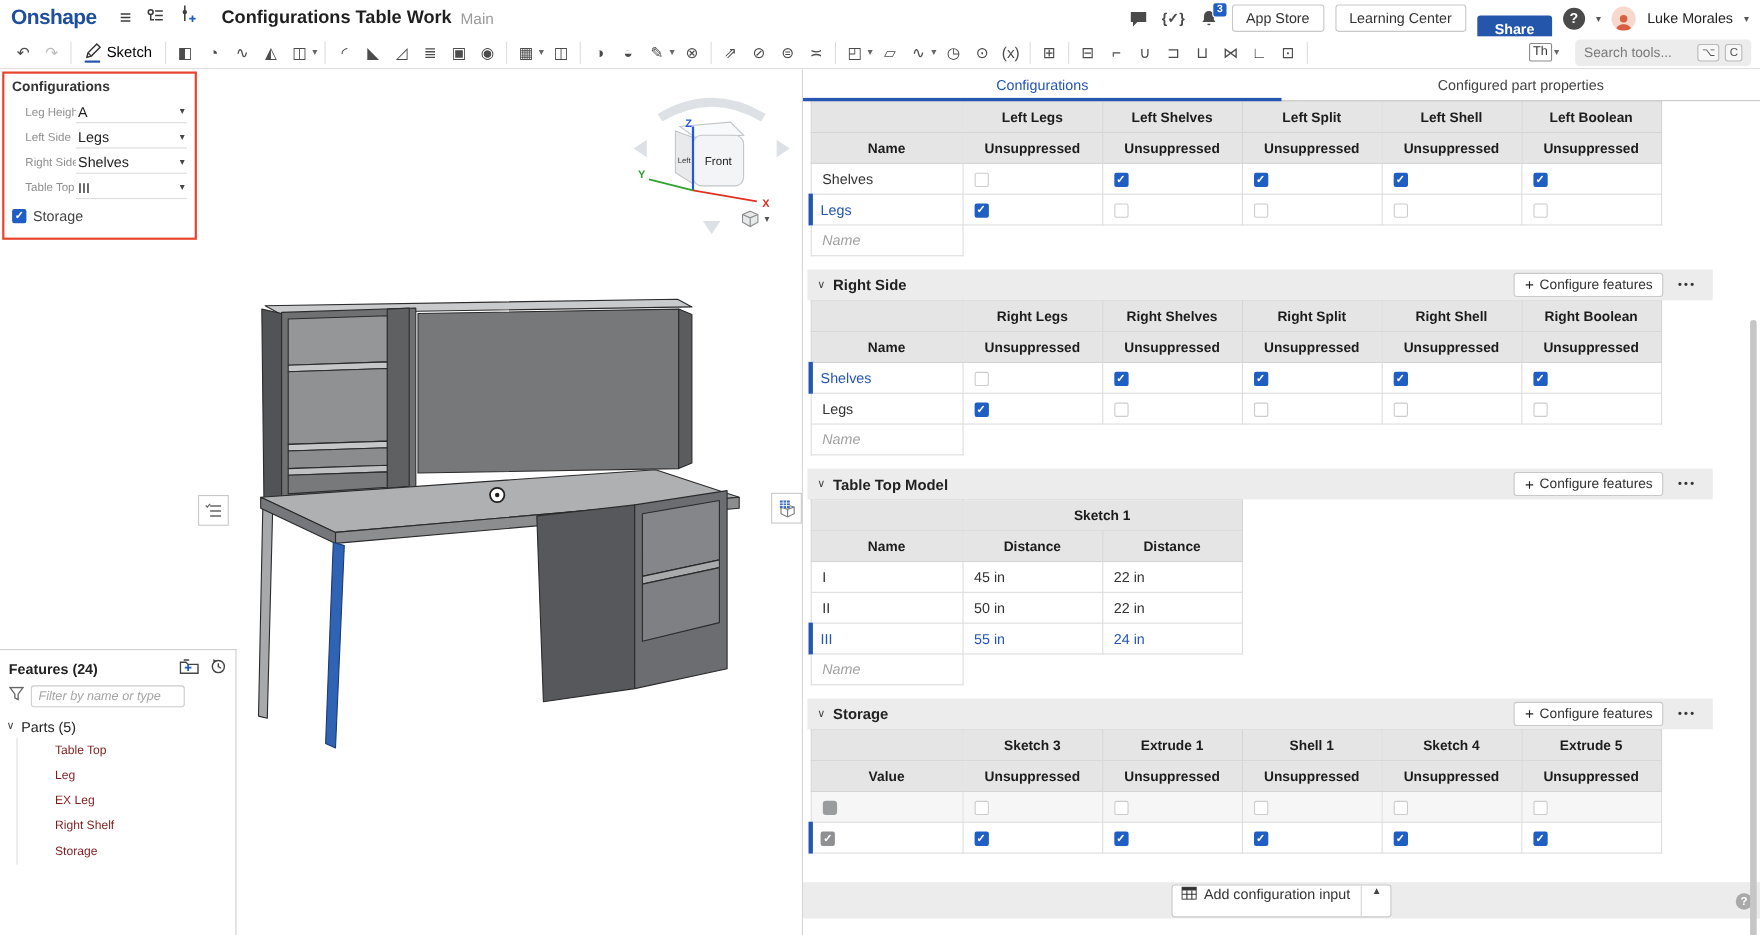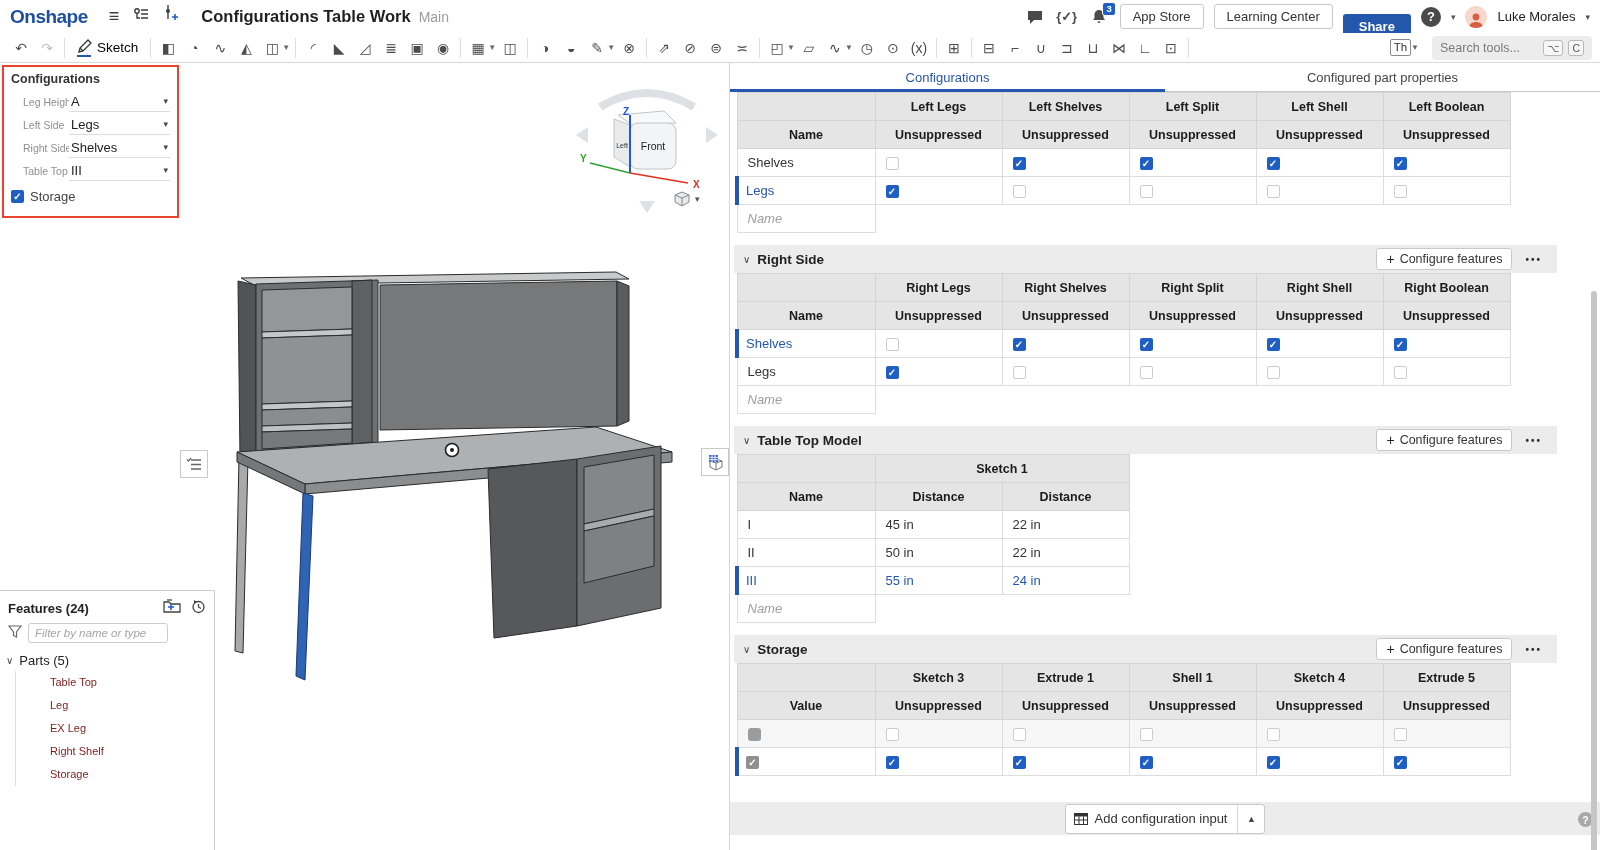--- a/index.html
+++ b/index.html
@@ -101,21 +101,21 @@
 
   table.cfg-table { border-collapse:collapse; table-layout:fixed; margin-left:5px; }
   .cfg-table td { height:28px; font-size:13px; color:#333; border:1px solid #ddd; padding:0 0 0 10px; overflow:hidden; white-space:nowrap; }
   .cfg-table td.hc { background:#e5e5e5; border-color:#d4d4d4; font-weight:700; font-size:12.5px; color:#1c1c1c; text-align:center; padding:0 4px; }
   .cfg-table tr.sel td.namec { color:#2456b2; border-left:4px solid #2456b2; padding-left:7px; }
   .cfg-table tr.sel td .txt { color:#2456b2; }
   .cfg-table tr.muted td { background:#f6f6f6; }
   .cfg-table td.ph { font-style:italic; color:#a0a0a0; }
 
   #bottombar { position:absolute; left:0; top:739px; width:870px; height:33px; background:#ececec; display:flex; align-items:center; justify-content:center; }
-  #addcfg-btn { height:30px; background:#fff; border:1px solid #c9c9c9; border-radius:3px; display:flex; align-items:center; }
+  #addcfg-btn { height:30px; background:#fff; border:1px solid #c9c9c9; border-radius:3px; display:flex; align-items:flex-start; }
   #addcfg-btn .lbl { font-size:13px; color:#333; padding:0 10px 0 8px; display:flex; align-items:center; gap:7px; }
   #addcfg-btn .split { width:1px; height:28px; background:#d5d5d5; }
   #addcfg-btn .up { width:26px; text-align:center; font-size:9px; color:#444; }
   #bb-help { position:absolute; right:7px; top:10px; width:15px; height:15px; border-radius:50%; background:#a9a9a9; color:#fff; font-size:10.5px; font-weight:700; display:flex; align-items:center; justify-content:center; }
   #vscroll { position:absolute; right:3px; top:228px; width:6px; height:585px; background:#c6c6c6; border-radius:3px; }
 </style>
 </head>
 <body>
 
 <div id="app">

